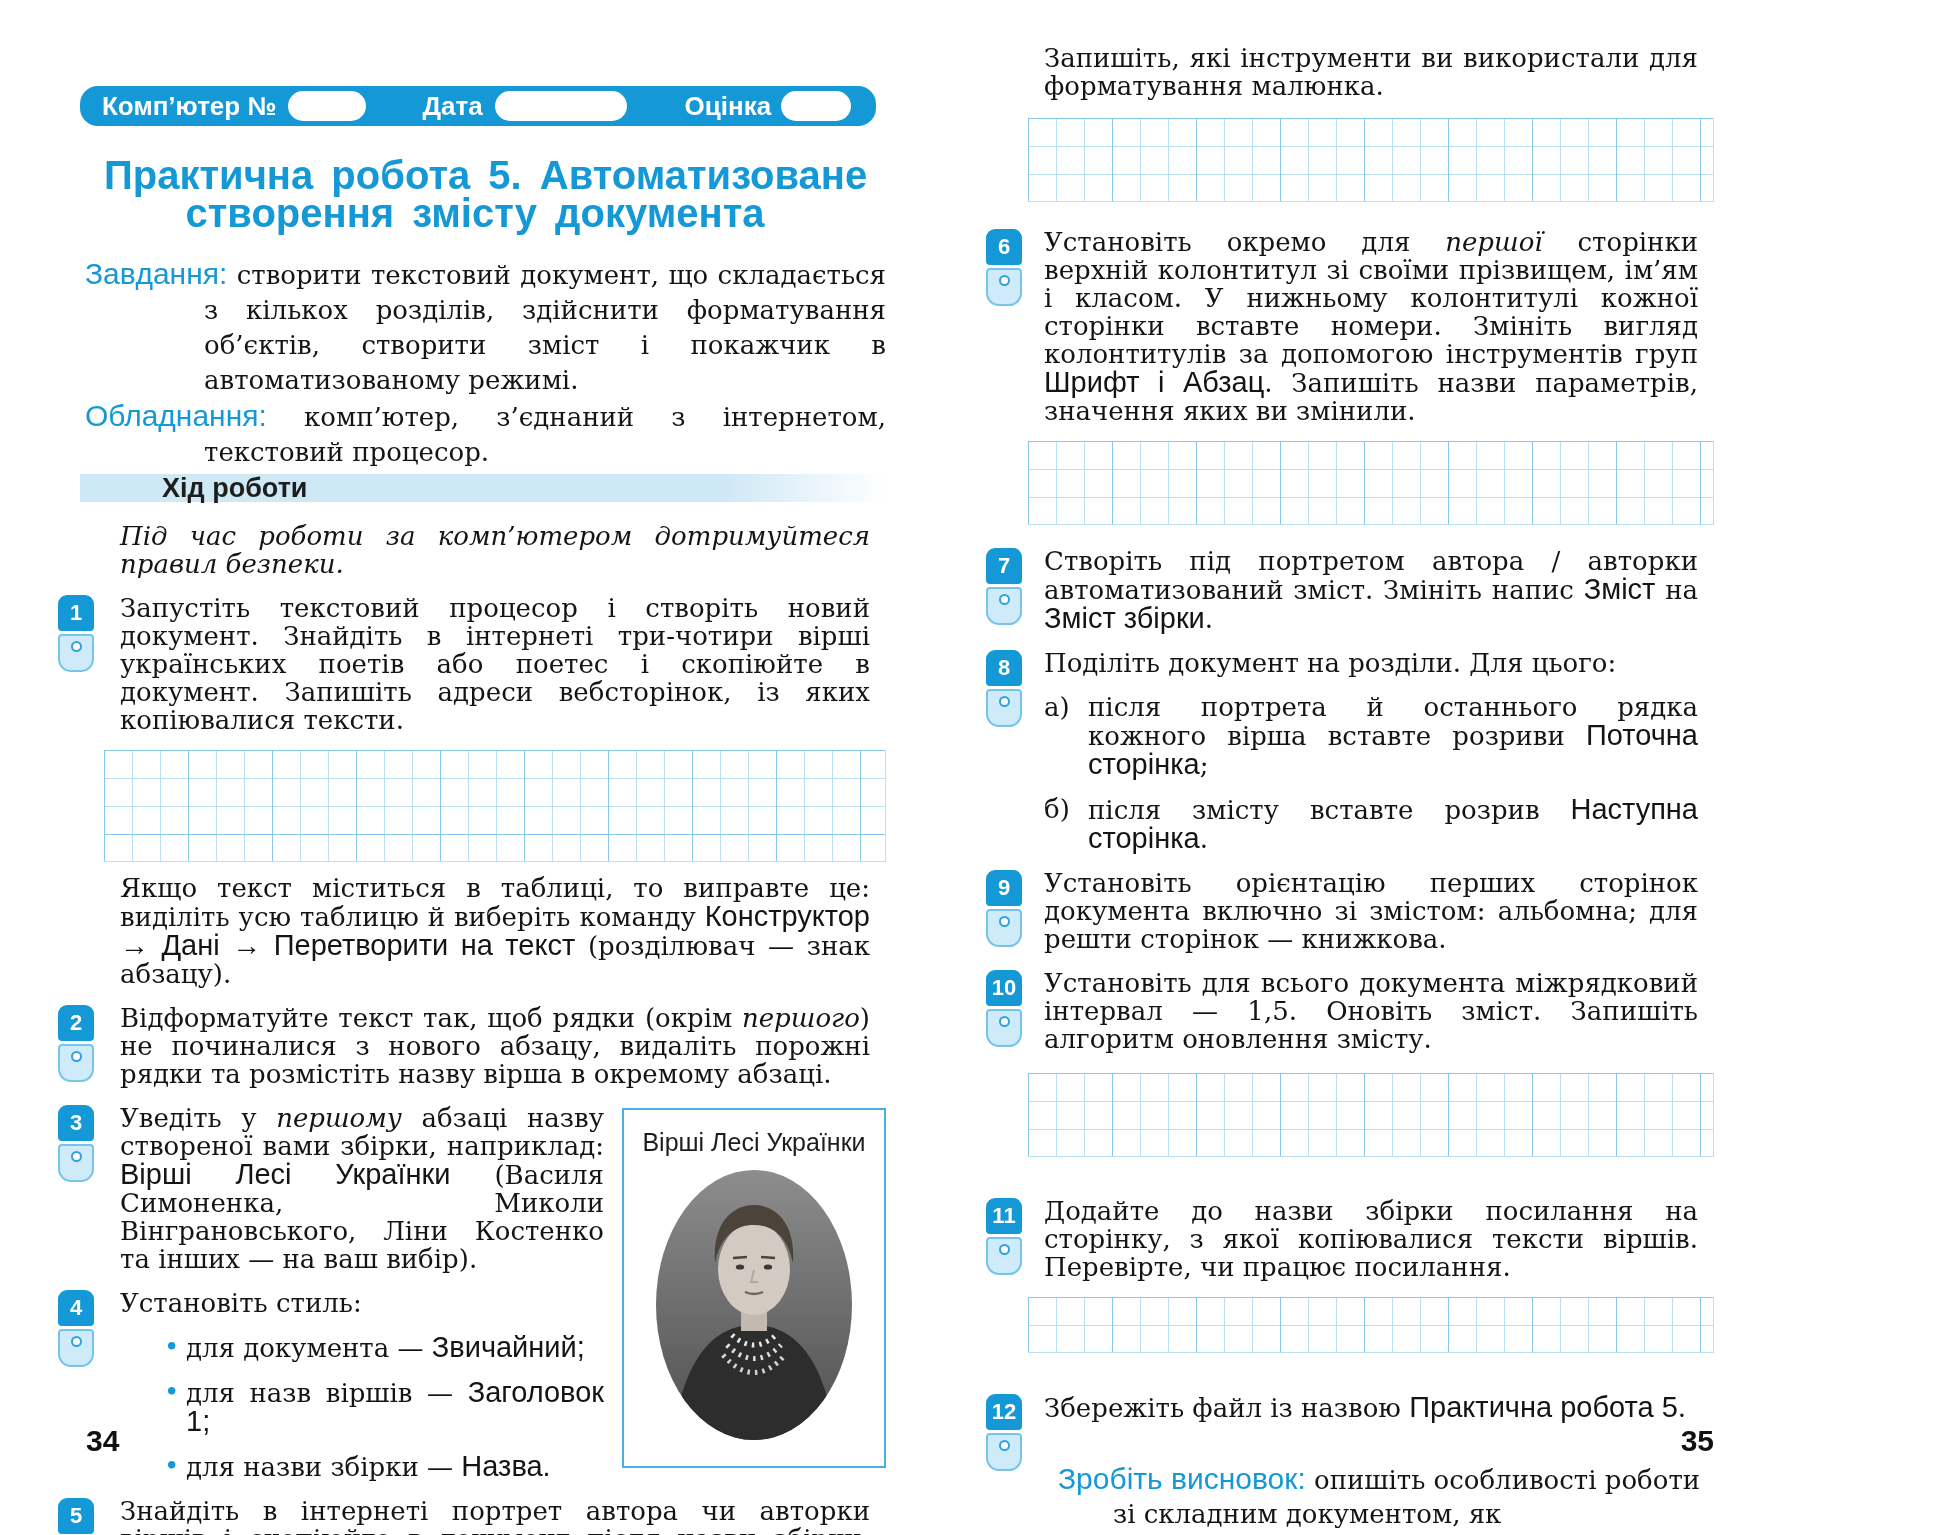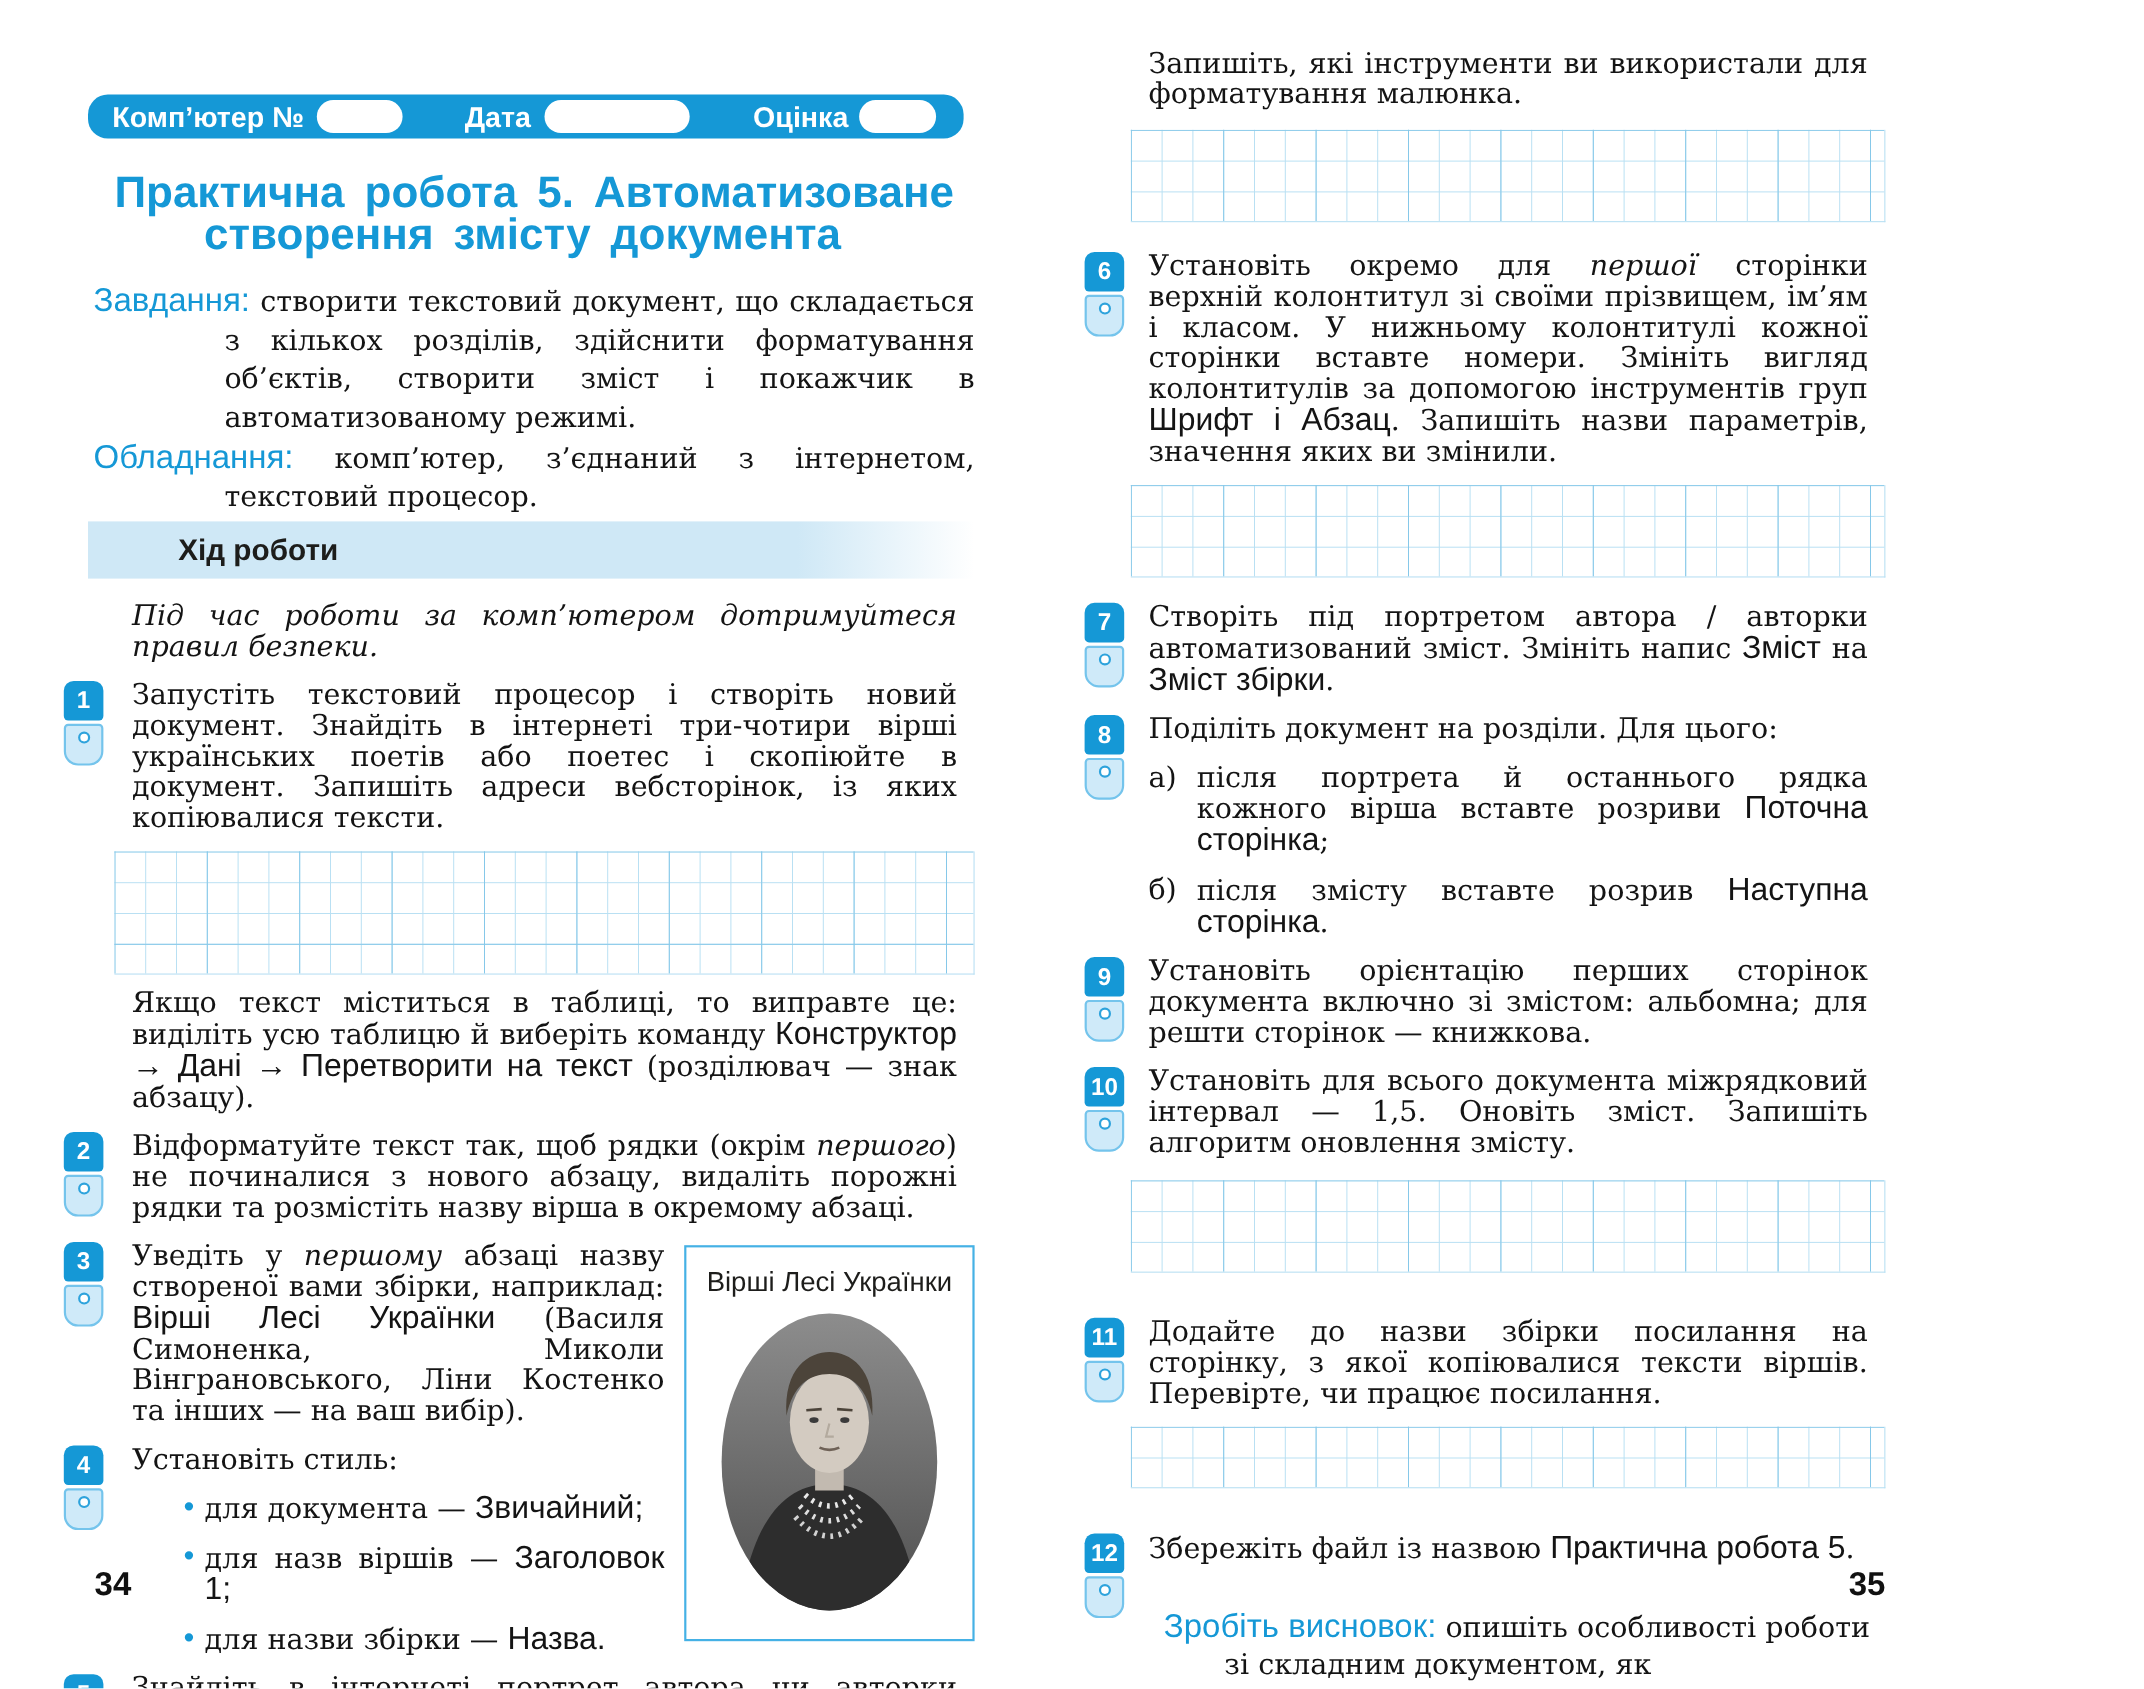--- a/index.html
+++ b/index.html
@@ -22,21 +22,21 @@
   .hb-field{flex:none;background:#fff;border-radius:15px;height:30px;}
   
   .title{margin-top:30px;color:var(--accent);font-family:"Liberation Sans",sans-serif;
          font-weight:700;font-size:40px;line-height:38px;word-spacing:7px;}
   .title .l2{text-align:center;padding-right:40px;}
   
   .intro{margin-top:24px;font-size:26px;line-height:35px;}
   .intro-p{margin:0;padding-left:100px;text-indent:-119px;text-align:justify;}
   .lbl{color:var(--accent);font-family:"Liberation Sans",sans-serif;font-size:30px;}
   
-  .section-bar{margin-left:-24px;margin-top:4px;width:calc(100% + 24px);height:52px;
+  .section-bar{margin-left:-24px;margin-top:4px;width:calc(100% + 24px);height:28px;
                display:flex;align-items:center;padding-left:82px;
                background:linear-gradient(90deg,var(--lightbar) 0%,var(--lightbar) 80%,rgba(207,232,246,0) 100%);
                font-family:"Liberation Sans",sans-serif;font-weight:bold;font-size:27px;color:#1d1d1b;}
   .safety{margin-top:20px;font-style:italic;font-size:26px;line-height:33px;}
   
   .p{margin:16px;font-size:26px;line-height:28px;text-align:justify;}
   .step{position:relative;}
   .badge{position:absolute;left:-46px;top:1px;width:36px;}
   .page-right .badge{left:-42px;}
   .b-num{height:36px;background:var(--accent);border-radius:9px 9px 4px 4px;color:#fff;

